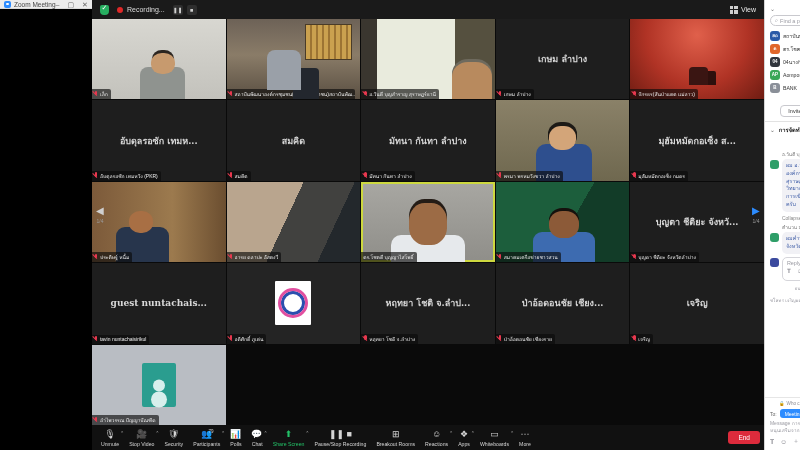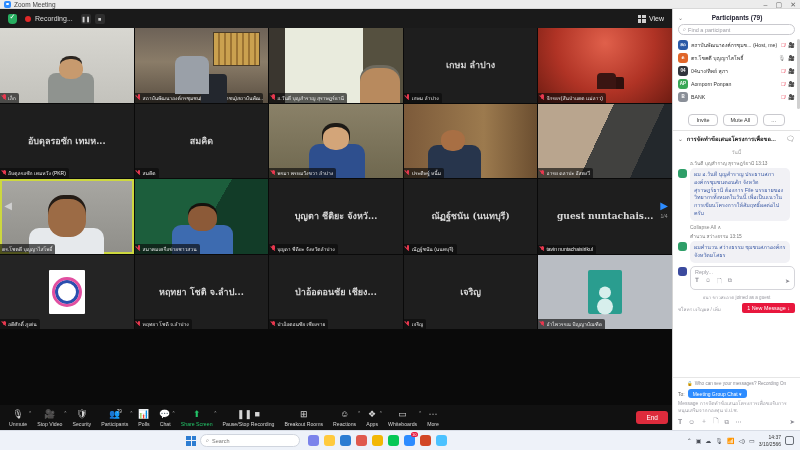--- a/index.html
+++ b/index.html
@@ -1,18 +1,18 @@
 <!DOCTYPE html>
 <html><head>
 <meta charset="utf-8">
 <style>
   * { margin:0; padding:0; box-sizing:border-box; }
   html,body { width:800px; height:450px; overflow:hidden; background:#000;
     font-family:"Liberation Sans", sans-serif; }
-  .app { width:800px; height:450px; display:flex; flex-direction:column; }
+  .app { width:800px; height:450px; display:flex; flex-direction:row; }
 
   
   .titlebar { height:9px; background:#ececec; display:flex; align-items:center;
     padding:0 4px; flex:0 0 auto; border-bottom:1px solid #d9d9d9;}
   .titlebar .zicon { width:7px; height:7px; border-radius:2px; background:#2d8cff;
     margin-right:3px; position:relative;}
   .titlebar .zicon::after{content:"";position:absolute;left:1.5px;top:2.5px;width:3px;height:2px;background:#fff;border-radius:1px;}
   .titlebar .ttl { font-size:6.5px; color:#444; }
   .winctl { margin-left:auto; display:flex; gap:8px; font-size:7px; color:#666; line-height:7px;}
   .winctl span{cursor:default;}
@@ -239,26 +239,40 @@
                 <span>อับดุลรอซัก เทมหวัง (PKR)</span>
               </div>
             </div>
             <div class="tile sc-dark">
               <div class="cname">สมคิด</div>
               <div class="nlabel">
                 <span class="micoff"></span>
                 <span>สมคิด</span>
               </div>
             </div>
+            <div class="tile sc-dark">
+              <div class="cname">มัทนา กันทา ลำปาง</div>
+              <div class="nlabel">
+                <span class="micoff"></span>
+                <span>มัทนา กันทา ลำปาง</span>
+              </div>
+            </div>
             <div class="tile sc-woman">
               <div class="nlabel">
                 <span class="micoff"></span>
                 <span>พรมา พรหมวังขวา ลำปาง</span>
               </div>
             </div>
+            <div class="tile sc-dark">
+              <div class="cname">มุฮัมหมัดกอเซ็ง ส...</div>
+              <div class="nlabel">
+                <span class="micoff"></span>
+                <span>มุฮัมหมัดกอเซ็ง กมตร</span>
+              </div>
+            </div>
             <div class="tile sc-outdoor">
               <div class="nlabel">
                 <span class="micoff"></span>
                 <span>ประดิษฐ์ หนิ้ม</span>
               </div>
             </div>
             <div class="tile sc-shoulder">
               <div class="nlabel">
                 <span class="micoff"></span>
                 <span>อารย ตลาปะ อัสดงวี</span>
@@ -273,27 +287,20 @@
               <div class="nlabel">
                 <span class="micoff"></span>
                 <span>สมาคมเครือข่ายชาวสวน</span>
               </div>
             </div>
             <div class="tile sc-dark">
               <div class="cname">บุญตา ชีติยะ จังหวั...</div>
               <div class="nlabel">
                 <span class="micoff"></span>
                 <span>บุญตา ชีติยะ จังหวัดลำปาง</span>
-              </div>
-            </div>
-            <div class="tile sc-dark">
-              <div class="cname">ณัฏฐ์ชนัน (นนทบุรี)</div>
-              <div class="nlabel">
-                <span class="micoff"></span>
-                <span>ณัฏฐ์ชนัน (นนทบุรี)</span>
               </div>
             </div>
             <div class="tile sc-dark">
               <div class="cname">guest nuntachais...</div>
               <div class="nlabel">
                 <span class="micoff"></span>
                 <span>tavin nuntachaisirikul</span>
               </div>
             </div>
             <div class="tile sc-logo">

